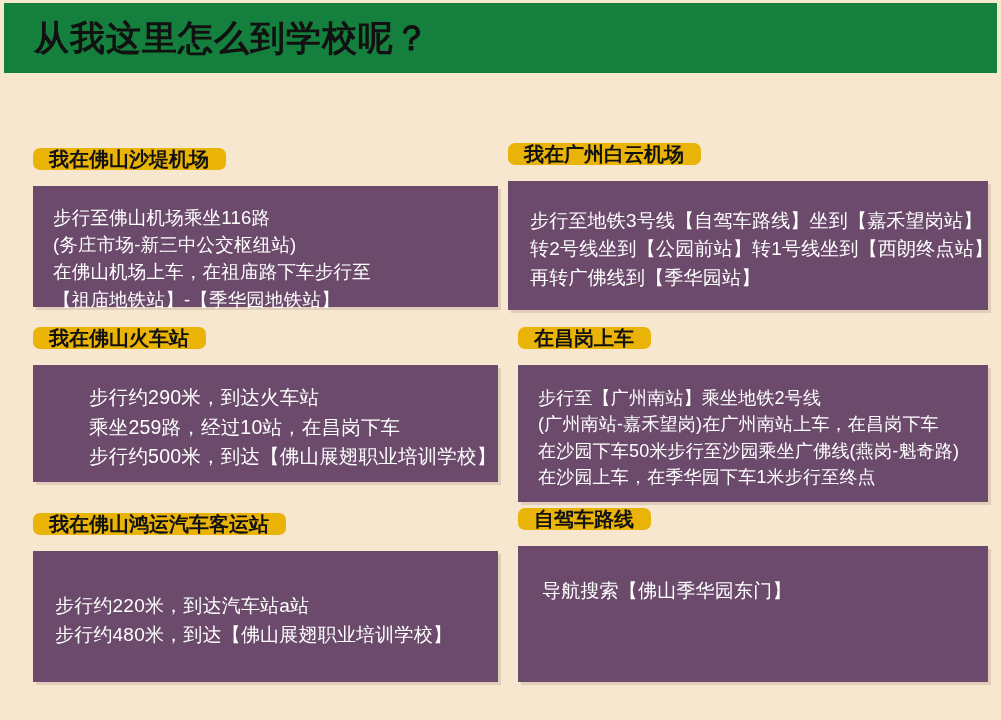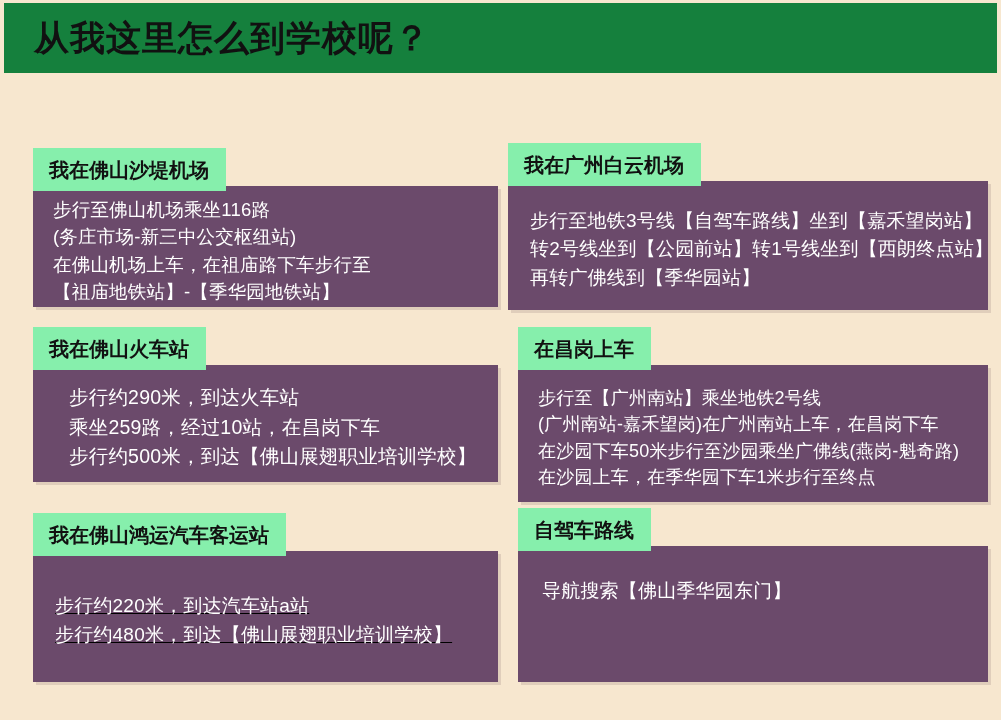--- a/index.html
+++ b/index.html
@@ -39,27 +39,28 @@
 
   
   .card {
     position: absolute;
     box-sizing: border-box;
   }
   .card-tab {
     position: absolute;
     left: 0;
     top: 0;
-    height: 43px;
-    background: #86efac;
+    height: 22px;
+    background: #eab308;
     display: flex;
     align-items: center;
     padding: 0 17px 0 16px;
     box-sizing: border-box;
     z-index: 3;
+    border-radius: 7px;
   }
   .card-tab-label {
     font-size: 20px;
     font-weight: bold;
     color: #111111;
     white-space: nowrap;
     line-height: 1;
   }
   .card-body {
     position: absolute;
@@ -94,25 +95,25 @@
   
   #card-foshan-shadi-airport { left: 33px;  top: 148px; width: 465px; height: 159px; }
   #card-guangzhou-baiyun-airport { left: 508px; top: 143px; width: 480px; height: 167px; }
 
   #card-foshan-railway-station { left: 33px;  top: 327px; width: 465px; height: 155px; }
   #card-guangzhou-south-station { left: 518px; top: 327px; width: 470px; height: 175px; }
 
   #card-foshan-hongyun-bus-station { left: 33px;  top: 513px; width: 465px; height: 169px; }
   #card-self-driving-route { left: 518px; top: 508px; width: 470px; height: 174px; }
 
-  #card-foshan-shadi-airport .card-lines { padding-left: 20px; justify-content: center; }
+  #card-foshan-shadi-airport .card-lines { padding-left: 20px; justify-content: flex-start; }
   #card-guangzhou-baiyun-airport .card-lines { padding-left: 22px; }
-  #card-foshan-railway-station .card-lines { padding-left: 36px; }
+  #card-foshan-railway-station .card-lines { padding-left: 56px; }
   #card-guangzhou-south-station .card-lines { padding-left: 20px; padding-top: 20px; justify-content: flex-start; }
-  #card-foshan-hongyun-bus-station .card-lines { padding-left: 22px; text-decoration: underline; }
+  #card-foshan-hongyun-bus-station .card-lines { padding-left: 22px; }
   #card-self-driving-route .card-lines { padding-left: 24px; justify-content: flex-start; padding-top: 32px; border-radius: 9px; }
 
   #card-foshan-shadi-airport .card-line { font-size: 18.5px; line-height: 1.47; }
   #card-guangzhou-baiyun-airport .card-line { font-size: 19px; line-height: 1.5; }
   #card-foshan-railway-station .card-line { font-size: 19.5px; line-height: 1.52; }
   #card-guangzhou-south-station .card-line { font-size: 18px; line-height: 1.46; }
   #card-foshan-hongyun-bus-station .card-line { font-size: 19px; line-height: 1.5; }
   #card-self-driving-route .card-line { font-size: 19px; }
 </style>
 </head>

